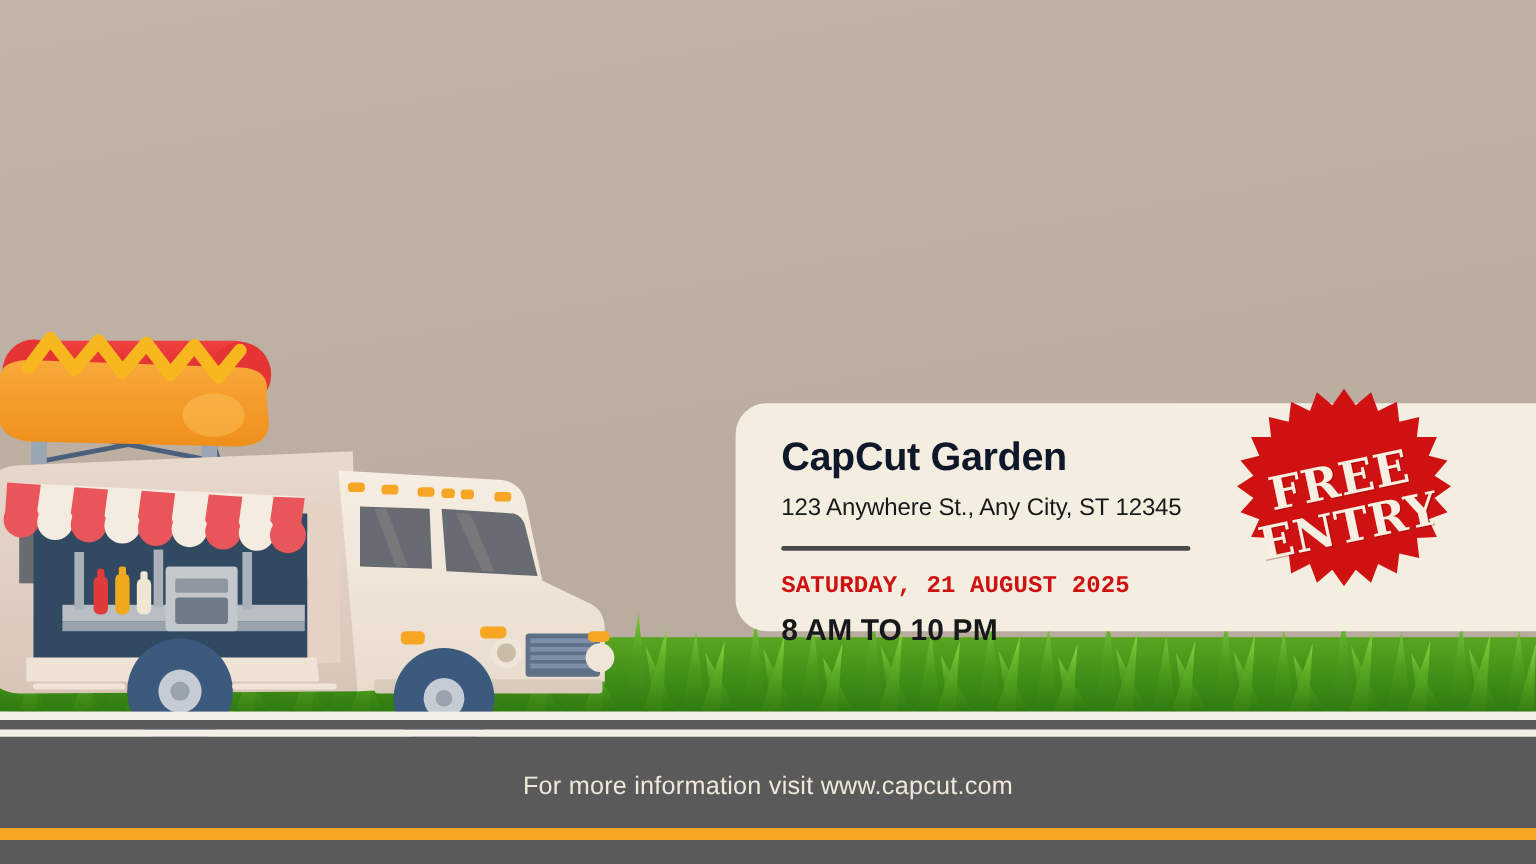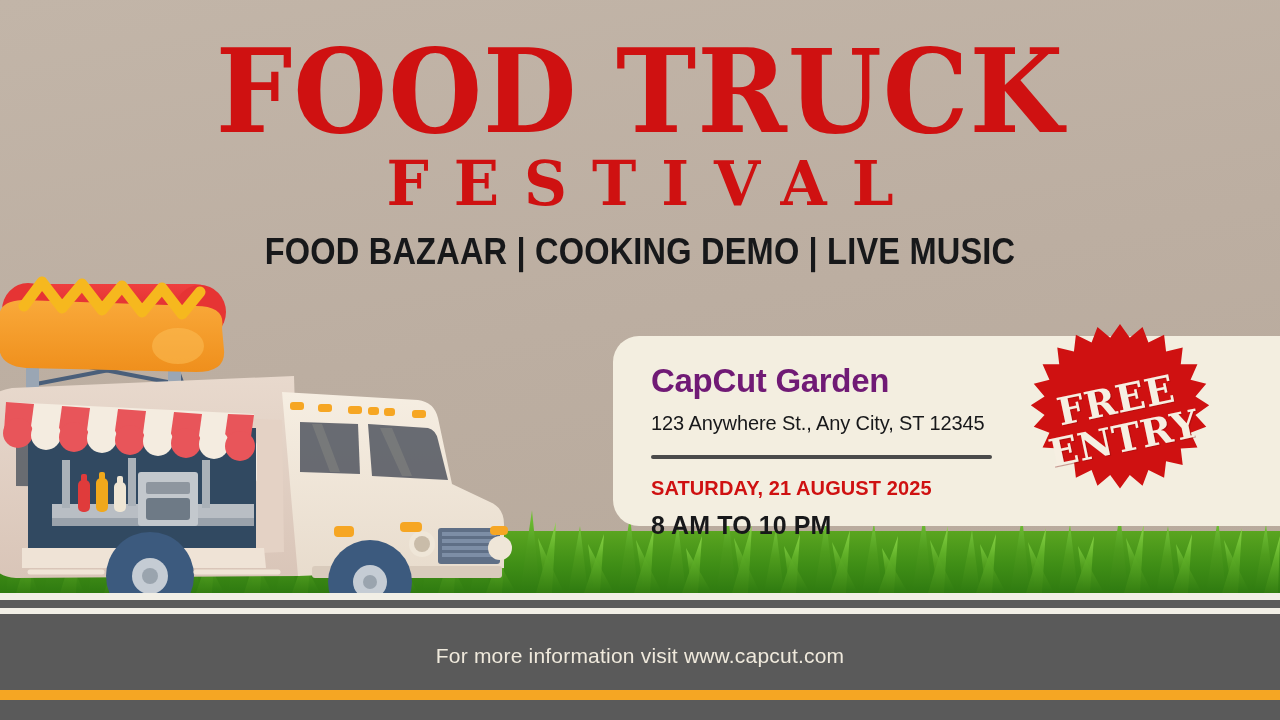--- a/index.html
+++ b/index.html
@@ -80,32 +80,32 @@
     letter-spacing:0.2px;
   }
 
   
   .info-card{
     position:absolute;left:613px;top:336px;width:667px;height:190px;
     background:#f3eee0;border-radius:26px 0 0 26px;z-index:26;
     box-sizing:border-box;padding:26px 0 0 38px;
   }
   .venue{
-    font-size:33px;font-weight:700;color:#701a75;margin:0;
+    font-size:33px;font-weight:700;color:#0f172a;margin:0;
     letter-spacing:-0.3px;font-family:"Liberation Sans",sans-serif;
   }
   .address{
     font-size:20px;font-weight:400;color:#17181a;margin:12px 0 0 0;
     letter-spacing:-0.1px;
   }
   .divider{
     width:341px;height:4px;background:#4a4a4a;margin:20px 0 0 0;border-radius:2px;
   }
   .date{
-    font-size:20px;font-weight:700;color:#cf1111;margin:18px 0 0 0;letter-spacing:0.1px;
+    font-size:20px;font-weight:700;color:#cf1111;margin:18px 0 0 0;letter-spacing:0.1px;font-family:Liberation Mono, monospace;
   }
   .time{
     font-size:25px;font-weight:700;color:#17181a;margin:11px 0 0 0;letter-spacing:0.1px;
   }
 
   
   .badge{
     position:absolute;left:1022px;top:322px;width:196px;height:196px;z-index:34;
   }
   .badge svg{width:196px;height:196px;display:block;}
@@ -127,25 +127,20 @@
   .truck-wrap{position:absolute;left:-18px;top:276px;width:560px;height:340px;z-index:20;}
   .truck-wrap svg{width:560px;height:340px;display:block;}
 </style>
 </head>
 <body>
 
 <div id="poster">
 
   <div class="bg-wash"></div>
 
-  <div class="headline">
-    <div class="title-main">FOOD TRUCK</div>
-    <div class="title-sub">FESTIVAL</div>
-    <div class="tagline">FOOD BAZAAR | COOKING DEMO | LIVE MUSIC</div>
-  </div>
 
   <div class="grass">
     <div class="grass-base"></div>
     <svg viewBox="0 0 1280 105" preserveAspectRatio="none">
       <defs>
         <linearGradient id="gblade" x1="0" y1="1" x2="0" y2="0">
           <stop offset="0%" stop-color="#2e7a10"></stop>
           <stop offset="55%" stop-color="#4f9c1d"></stop>
           <stop offset="100%" stop-color="#76c53a"></stop>
         </linearGradient>

